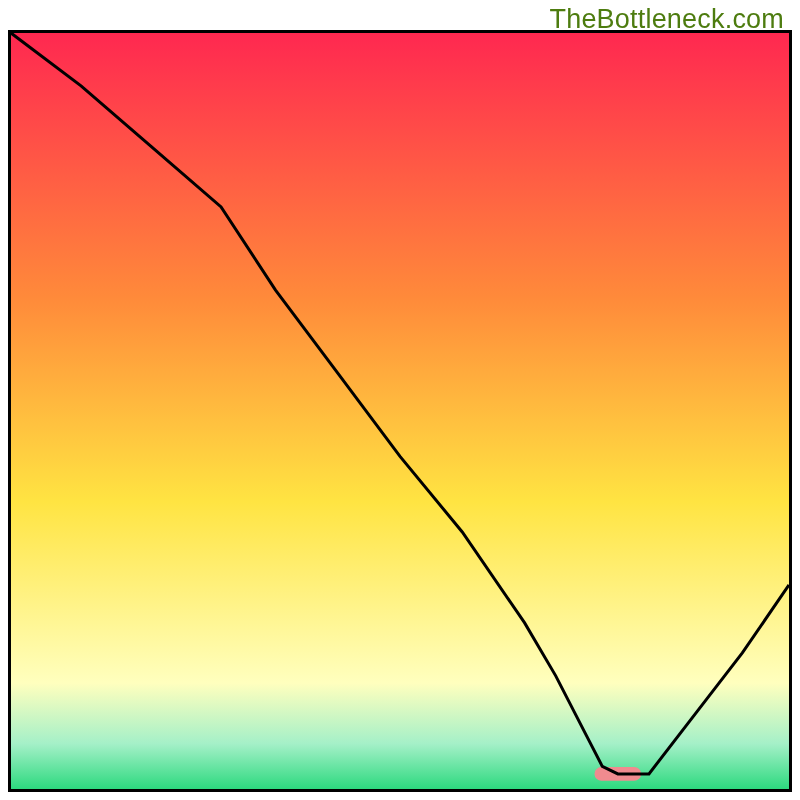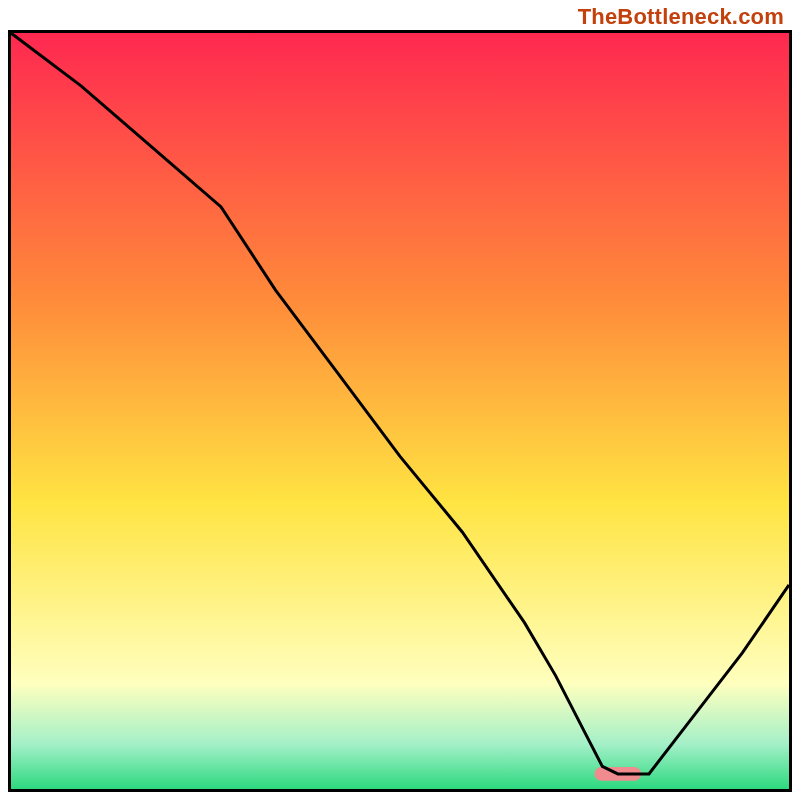--- a/index.html
+++ b/index.html
@@ -7,23 +7,23 @@
     padding: 0;
     width: 800px;
     height: 800px;
     background: #ffffff;
     font-family: Arial, Helvetica, sans-serif;
   }
   .watermark {
     position: absolute;
     top: 4px;
     right: 16px;
-    font-size: 22px;
-    font-weight: 700;
-    color: #c2410c;
+    font-size: 27px;
+    font-weight: 400;
+    color: #4d7c0f;
     letter-spacing: 0.2px;
   }
   .frame {
     position: absolute;
     left: 8px;
     top: 30px;
     width: 784px;
     height: 762px;
     border: 3px solid #000000;
     box-sizing: border-box;

